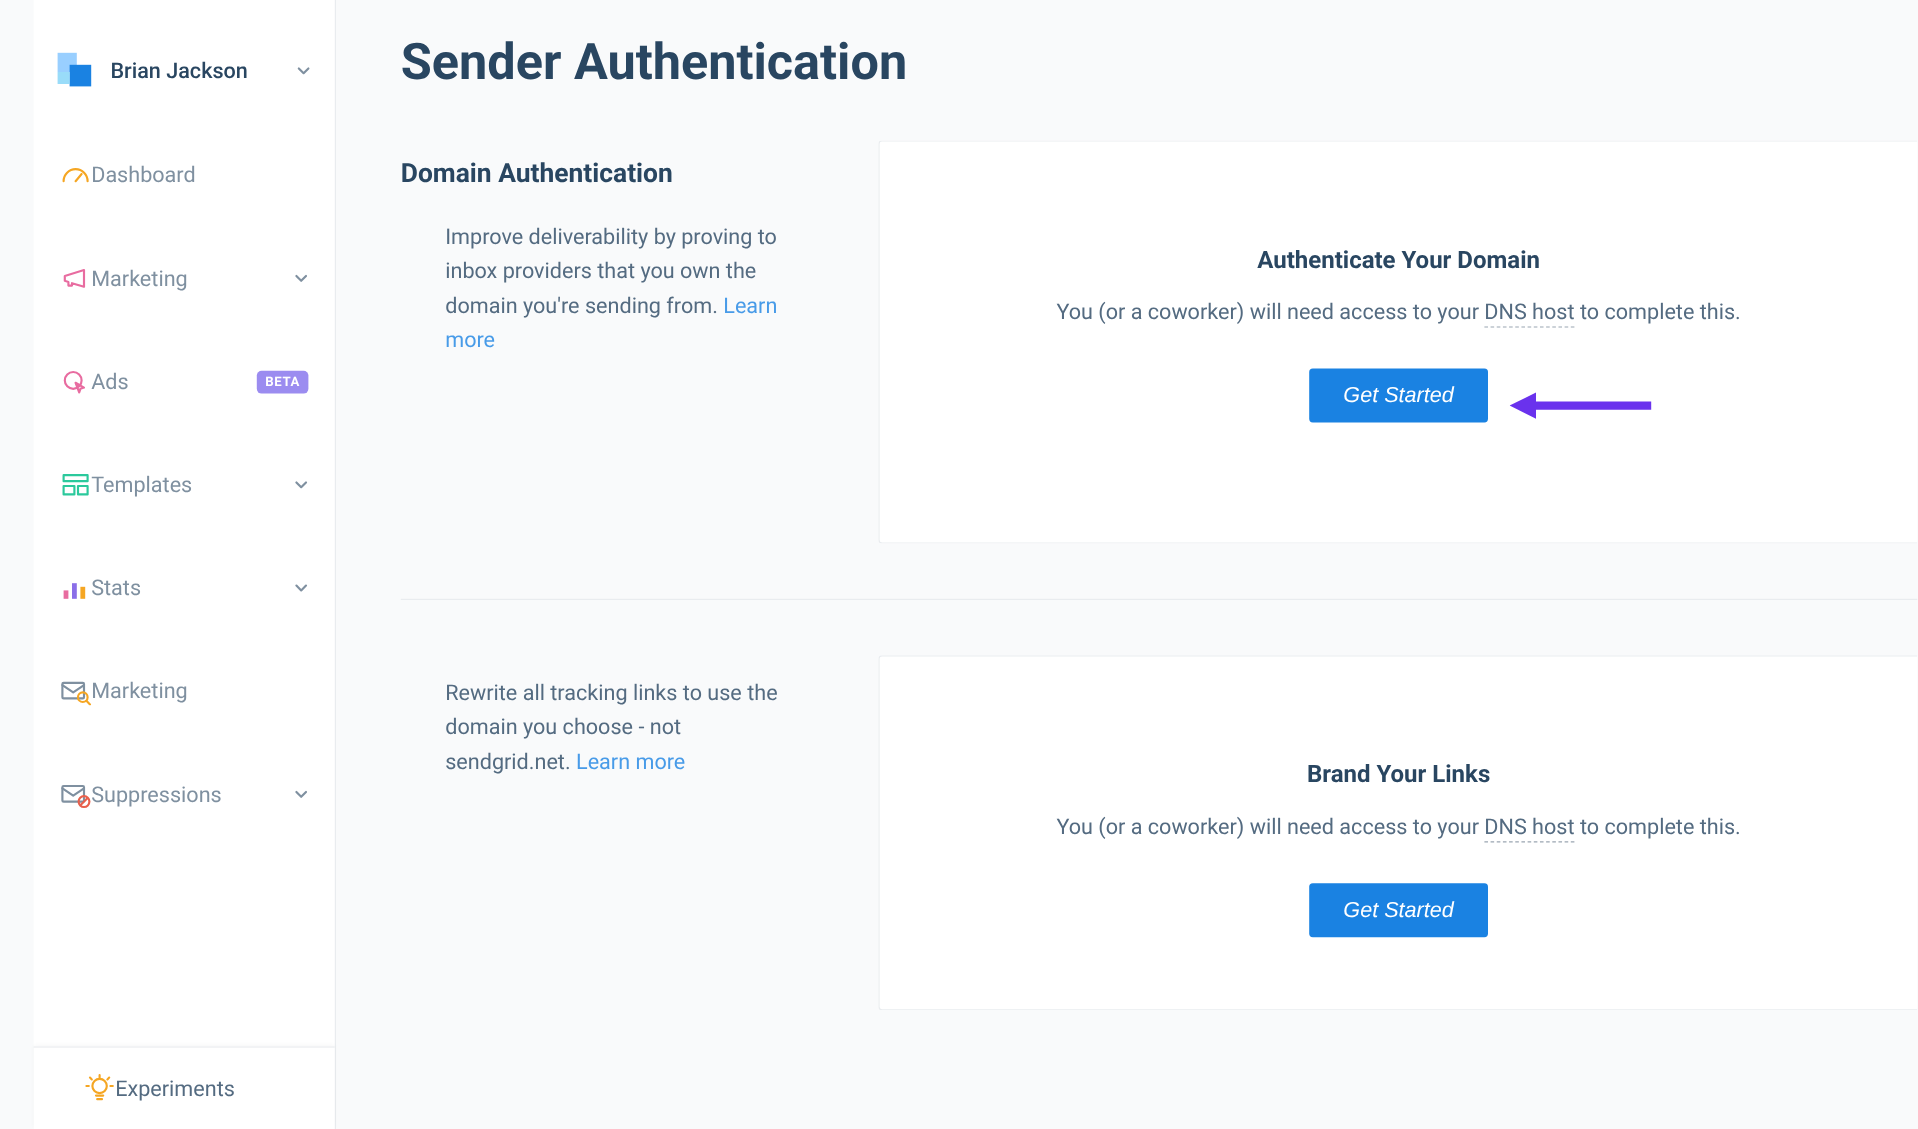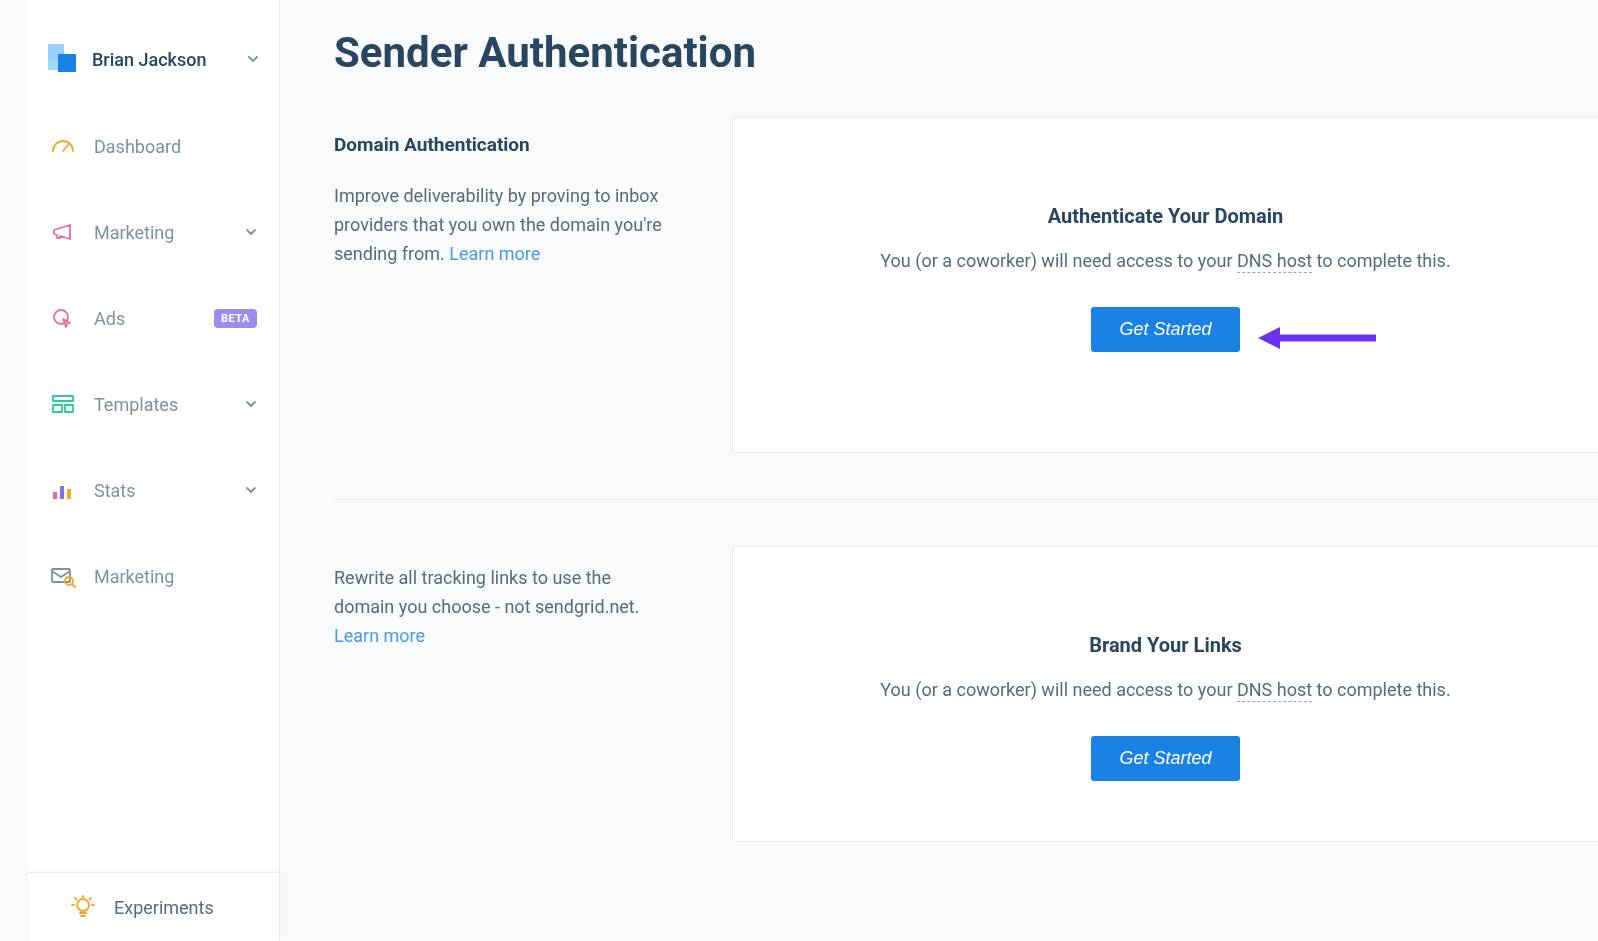--- a/index.html
+++ b/index.html
@@ -63,21 +63,20 @@
     width: 12px; height: 12px;
     color: var(--text-muted);
   }
   .nav {
     padding: 20px 0 0 0;
     flex: 1;
   }
   .nav-item {
     display: flex;
     align-items: center;
-    gap: 18px;
     padding: 10px 22px;
     margin-bottom: 42px;
     cursor: pointer;
     color: var(--text-muted);
     font-size: 18px;
   }
   .nav-item .icon-slot {
     width: 26px; height: 24px;
     display: flex; align-items: center; justify-content: center;
     flex-shrink: 0;
@@ -124,29 +123,30 @@
     display: flex;
     align-items: flex-start;
     gap: 24px;
     padding: 0 0 0 54px;
   }
   .section-left {
     width: 330px;
     flex-shrink: 0;
   }
   .section-title {
-    font-size: 19px;
+    font-size: 22px;
     font-weight: 700;
     color: var(--text-dark);
     margin: 16px 0 26px 0;
   }
   .section-desc {
     font-size: 18px;
     line-height: 1.6;
     color: var(--text-body);
+    margin-left: 37px;
   }
   .section-desc a { color: var(--link-blue); text-decoration: none; cursor:pointer; }
   .card {
     flex: 1;
     background: var(--white);
     border: 1px solid var(--border);
     border-right: none;
     border-radius: 3px 0 0 3px;
     padding: 86px 40px 100px 40px;
     text-align: center;
@@ -290,20 +290,36 @@
           <svg viewBox="0 0 26 24" width="26" height="24">
             <rect class="ic-stroke" x="2" y="5" width="18" height="13" rx="1"></rect>
             <path class="ic-stroke" d="M2 7l9 6 9-6"></path>
             <circle cx="19" cy="17" r="4" fill="none" stroke="#f5a623" stroke-width="1.8"></circle>
             <path d="M22 20l3 3" stroke="#f5a623" stroke-width="1.8" stroke-linecap="round"></path>
           </svg>
         </span>
         <span class="nav-label">Marketing</span>
       </div>
 
+      <div class="nav-item">
+        <span class="icon-slot" style="color:#7f90a0;">
+          <svg viewBox="0 0 26 24" width="26" height="24">
+            <rect class="ic-stroke" x="2" y="5" width="18" height="13" rx="1"></rect>
+            <path class="ic-stroke" d="M2 7l9 6 9-6"></path>
+            <circle cx="20" cy="18" r="4.5" fill="none" stroke="#e8604c" stroke-width="1.8"></circle>
+            <path d="M17 21l6-6" stroke="#e8604c" stroke-width="1.8"></path>
+          </svg>
+        </span>
+        <span class="nav-label">Suppressions</span>
+        <span class="chev">
+            <svg viewBox="0 0 12 12">
+              <path class="ic-stroke" d="M2 4l4 4 4-4"></path>
+            </svg>
+          </span>
+      </div>
     </nav>
 
     <div class="sidebar-footer">
       <div class="nav-item">
         <span class="icon-slot" style="color:#f5a623;">
           <svg viewBox="0 0 26 24" width="26" height="24">
             <circle class="ic-stroke" cx="13" cy="10" r="6"></circle>
             <path class="ic-stroke" d="M10 18h6M11 21h4"></path>
             <path class="ic-stroke" d="M13 1v2M4 10H2M24 10h-2M5 3l1.5 1.5M21 3l-1.5 1.5"></path>
           </svg>

